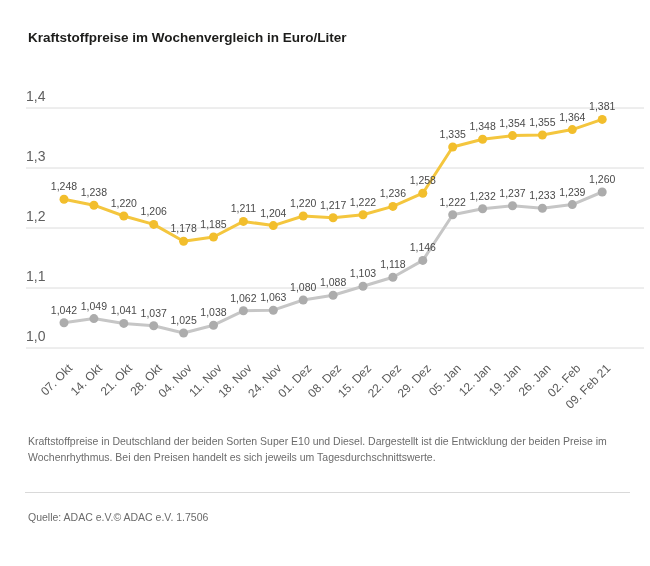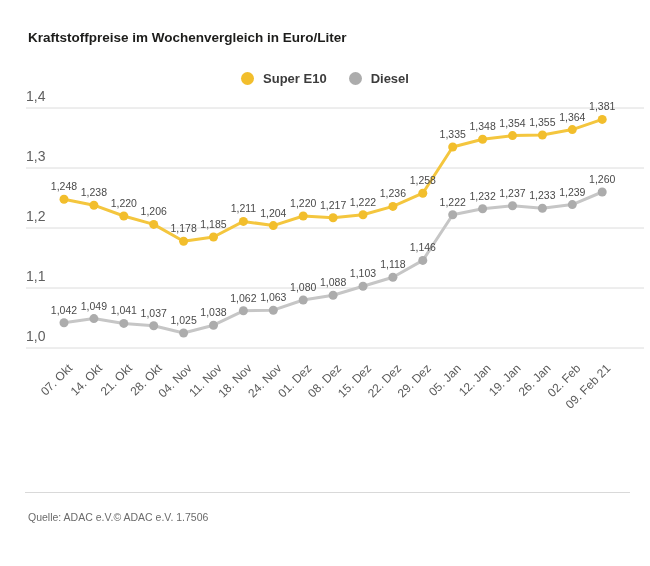--- a/index.html
+++ b/index.html
@@ -65,30 +65,20 @@
     color: #6b6b6b;
   }
 </style>
 </head>
 <body>
 
 <div class="figure">
 
   <div class="chart-title">Kraftstoffpreise im Wochenvergleich in Euro/Liter</div>
 
-  <div class="legend">
-    <div class="legend-item">
-      <span class="legend-swatch" style="background: rgb(242, 190, 44);"></span>
-      <span class="legend-label">Super E10</span>
-    </div>
-    <div class="legend-item">
-      <span class="legend-swatch" style="background: rgb(172, 172, 172);"></span>
-      <span class="legend-label">Diesel</span>
-    </div>
-  </div>
 
   <svg id="chart-svg" width="650" height="566" viewBox="0 0 650 566">
       <line x1="26" y1="348" x2="644" y2="348" stroke="#dcdcdc" stroke-width="1"></line>
       <text x="26" y="341" font-size="14" fill="#5f5f5f">1,0</text>
       <line x1="26" y1="287.99999999999994" x2="644" y2="287.99999999999994" stroke="#dcdcdc" stroke-width="1"></line>
       <text x="26" y="280.99999999999994" font-size="14" fill="#5f5f5f">1,1</text>
       <line x1="26" y1="228.00000000000003" x2="644" y2="228.00000000000003" stroke="#dcdcdc" stroke-width="1"></line>
       <text x="26" y="221.00000000000003" font-size="14" fill="#5f5f5f">1,2</text>
       <line x1="26" y1="167.99999999999997" x2="644" y2="167.99999999999997" stroke="#dcdcdc" stroke-width="1"></line>
       <text x="26" y="160.99999999999997" font-size="14" fill="#5f5f5f">1,3</text>
@@ -187,20 +177,22 @@
       <text x="422.79999999999995" y="251.4000000000001" font-size="10.5" fill="#4a4a4a" text-anchor="middle">1,146</text>
       <text x="452.7" y="205.8" font-size="10.5" fill="#4a4a4a" text-anchor="middle">1,222</text>
       <text x="482.59999999999997" y="199.8" font-size="10.5" fill="#4a4a4a" text-anchor="middle">1,232</text>
       <text x="512.5" y="196.79999999999995" font-size="10.5" fill="#4a4a4a" text-anchor="middle">1,237</text>
       <text x="542.4" y="199.19999999999993" font-size="10.5" fill="#4a4a4a" text-anchor="middle">1,233</text>
       <text x="572.3" y="195.59999999999994" font-size="10.5" fill="#4a4a4a" text-anchor="middle">1,239</text>
       <text x="602.1999999999999" y="183" font-size="10.5" fill="#4a4a4a" text-anchor="middle">1,260</text>
     </svg>
 
   <div class="footnote">
+    <div>Kraftstoffpreise in Deutschland der beiden Sorten Super E10 und Diesel. Dargestellt ist die Entwicklung der beiden Preise im</div>
+    <div>Wochenrhythmus. Bei den Preisen handelt es sich jeweils um Tagesdurchschnittswerte.</div>
   </div>
 
   <div class="divider"></div>
 
   <div class="source-row">
     <span>Quelle: ADAC e.V.</span>
     <span>© ADAC e.V. 1.7506</span>
   </div>
 
 </div>

